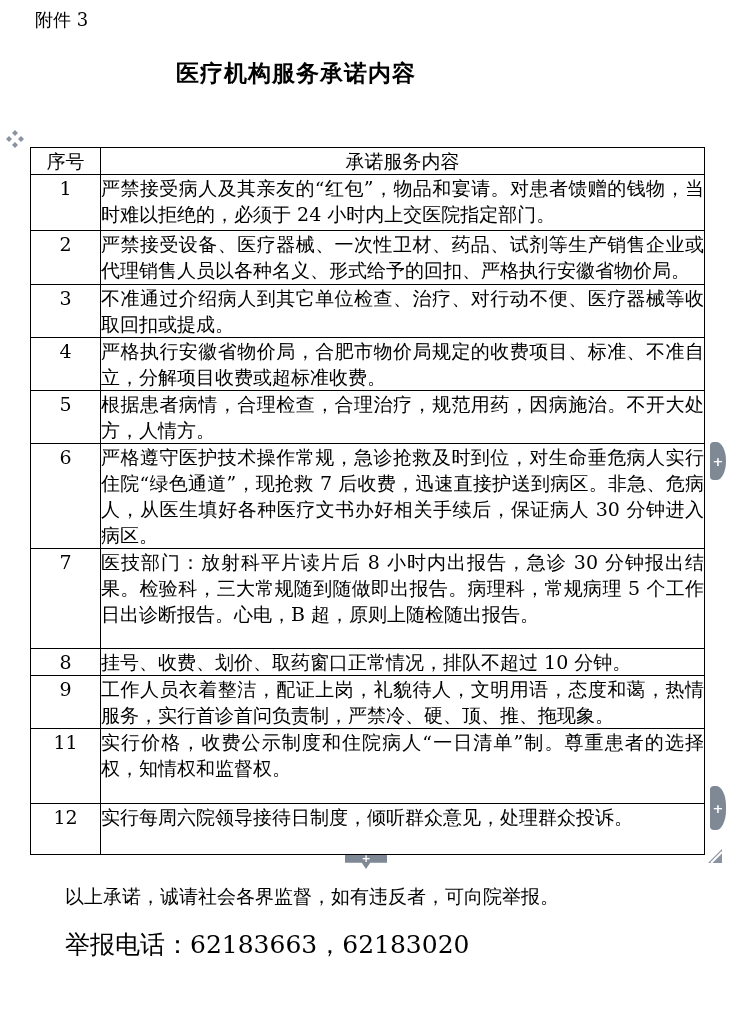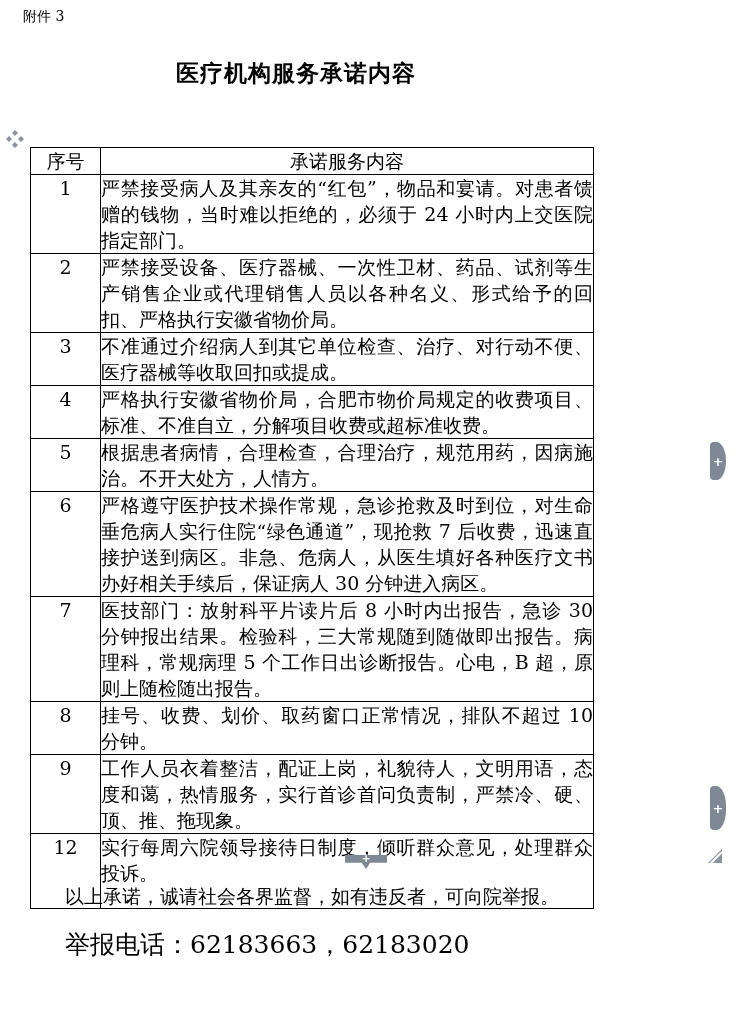--- a/index.html
+++ b/index.html
@@ -2,32 +2,32 @@
 <html><head>
 <meta charset="utf-8">
 <style>
   html,body{margin:0;padding:0;}
   body{
     width:741px;height:1027px;position:relative;background:#ffffff;
     font-family:"DejaVu Serif","Liberation Serif",serif;color:#000;
     overflow:hidden;
   }
   .attachment-label{
-    position:absolute;left:23px;top:8px;font-size:14px;
+    position:absolute;left:35px;top:8px;font-size:18px;
   }
   .doc-title{
     position:absolute;left:0;top:58px;width:592px;text-align:center;
     font-family:"DejaVu Sans","Liberation Sans",sans-serif;
     font-weight:bold;font-size:23px;letter-spacing:1px;
   }
   .move-handle{
     position:absolute;left:6px;top:130px;width:18px;height:18px;cursor:move;
   }
   table.commitment{
-    position:absolute;left:30px;top:147px;width:564px;
+    position:absolute;left:30px;top:147px;width:675px;
     border-collapse:collapse;table-layout:fixed;
   }
   table.commitment th, table.commitment td{
     border:1px solid #000;font-weight:normal;
     font-size:19px;line-height:26px;vertical-align:top;
     padding:0;
   }
   col.c-no{width:70px;}
   th.h-no, td.c-no-cell{text-align:center;}
   th{height:23px;vertical-align:middle;text-align:center;}
@@ -132,20 +132,24 @@
     </tr>
     <tr>
       <td class="c-no-cell">8</td>
       <td class="c-text-cell">挂号、收费、划价、取药窗口正常情况，排队不超过 10 分钟。</td>
     </tr>
     <tr>
       <td class="c-no-cell">9</td>
       <td class="c-text-cell">工作人员衣着整洁，配证上岗，礼貌待人，文明用语，态度和蔼，热情服务，实行首诊首问负责制，严禁冷、硬、顶、推、拖现象。</td>
     </tr>
     <tr>
+      <td class="c-no-cell">11</td>
+      <td class="c-text-cell">实行价格，收费公示制度和住院病人“一日清单”制。尊重患者的选择权，知情权和监督权。</td>
+    </tr>
+    <tr>
       <td class="c-no-cell">12</td>
       <td class="c-text-cell">实行每周六院领导接待日制度，倾听群众意见，处理群众投诉。</td>
     </tr>
   </tbody>
 </table>
 
 <div class="side-handle side-handle-1">
   <span>+</span>
 </div>
 

